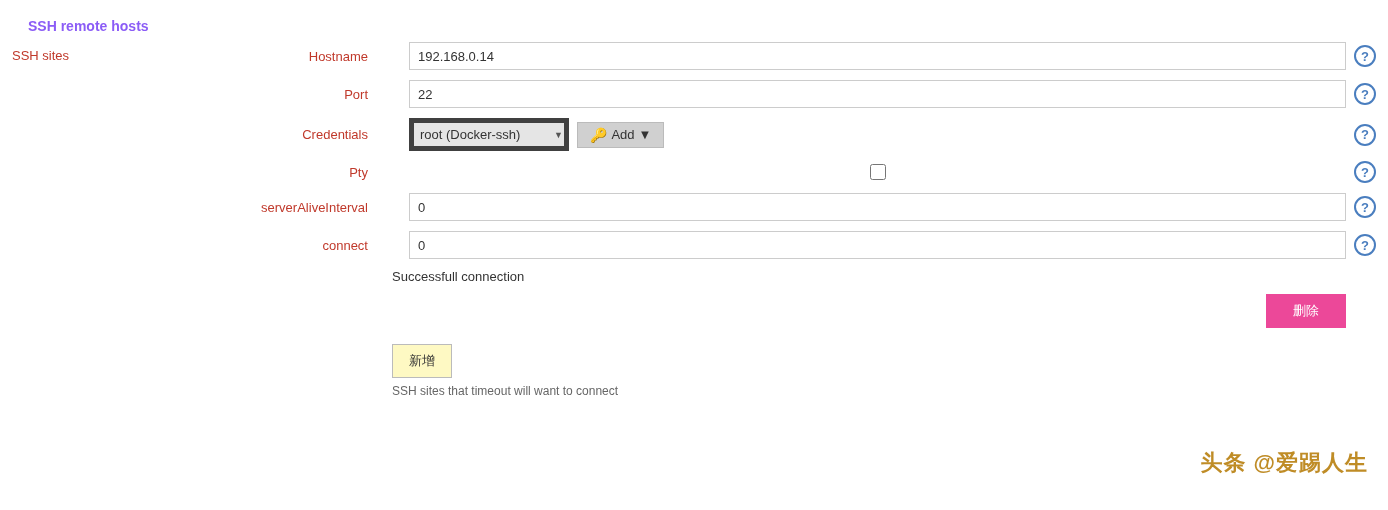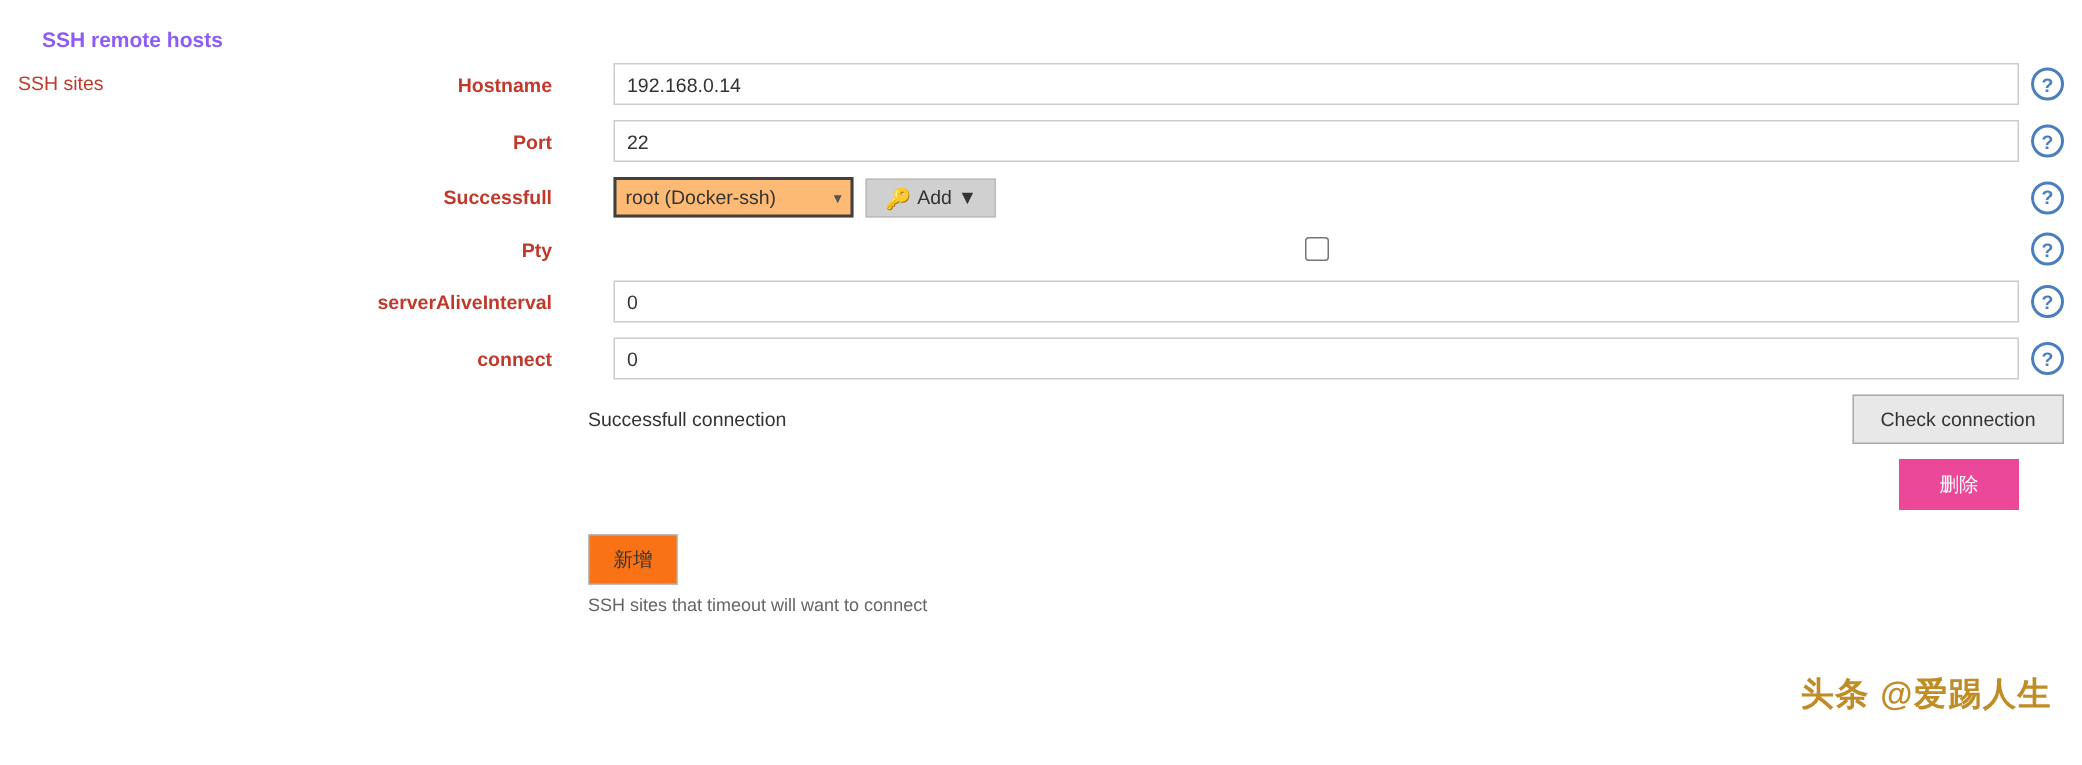--- a/index.html
+++ b/index.html
@@ -48,21 +48,20 @@
       margin-bottom: 10px;
     }
 
     .form-label {
       width: 160px;
       text-align: right;
       padding-right: 12px;
       color: #c0392b;
       font-size: 13px;
       flex-shrink: 0;
-      font-weight: bold;
     }
 
     .form-control-wrap {
       display: flex;
       align-items: center;
       flex: 1;
       margin-left: 29px;
     }
 
     .form-input {
@@ -93,24 +92,24 @@
     }
 
     .credentials-wrap {
       display: flex;
       align-items: center;
       gap: 8px;
       flex: 1;
     }
 
     .credentials-select {
-      border: 2px solid #404040;
+      border: 5px solid #404040;
       padding: 4px 6px;
       font-size: 13px;
-      background: #fdba74;
+      background: #e5e5e5;
       color: #333;
       appearance: none;
       -webkit-appearance: none;
       cursor: pointer;
       min-width: 160px;
     }
 
     .select-wrapper {
       position: relative;
       display: inline-block;
@@ -204,21 +203,21 @@
       color: #fff;
       min-width: 80px;
     }
 
     .add-new-row {
       margin-left: 172px;
       margin-top: 16px;
     }
 
     .add-new-btn {
-      background: #f97316;
+      background: #fef9c3;
       border: 1px solid #bbb;
       padding: 7px 16px;
       font-size: 13px;
       cursor: pointer;
       color: #333;
     }
 
     .hint-text {
       color: #666;
       font-size: 12px;
@@ -259,21 +258,21 @@
 
     <div class="form-row">
       <label class="form-label">Port</label>
       <div class="form-control-wrap">
         <input class="form-input" type="text" value="22" style="">
         <div class="help-icon">?</div>
       </div>
     </div>
 
     <div class="form-row">
-      <label class="form-label">Successfull</label>
+      <label class="form-label">Credentials</label>
       <div class="form-control-wrap">
         <div class="credentials-wrap">
           <div class="select-wrapper">
             <select class="credentials-select">
               <option>root (Docker-ssh)</option>
             </select>
           </div>
           <button class="add-btn">
             <span class="key-icon">🔑</span>
             <span>Add</span>
@@ -307,21 +306,20 @@
     <div class="form-row">
       <label class="form-label">connect</label>
       <div class="form-control-wrap">
         <input class="form-input" type="text" value="0" style="">
         <div class="help-icon">?</div>
       </div>
     </div>
 
     <div class="status-row">
       <span class="status-text">Successfull connection</span>
-      <button class="check-btn">Check connection</button>
     </div>
 
     <div class="delete-row">
       <button class="delete-btn">删除</button>
     </div>
 
     <div class="add-new-row">
       <button class="add-new-btn">新增</button>
       <div class="hint-text">SSH sites that timeout will want to connect</div>
     </div>

